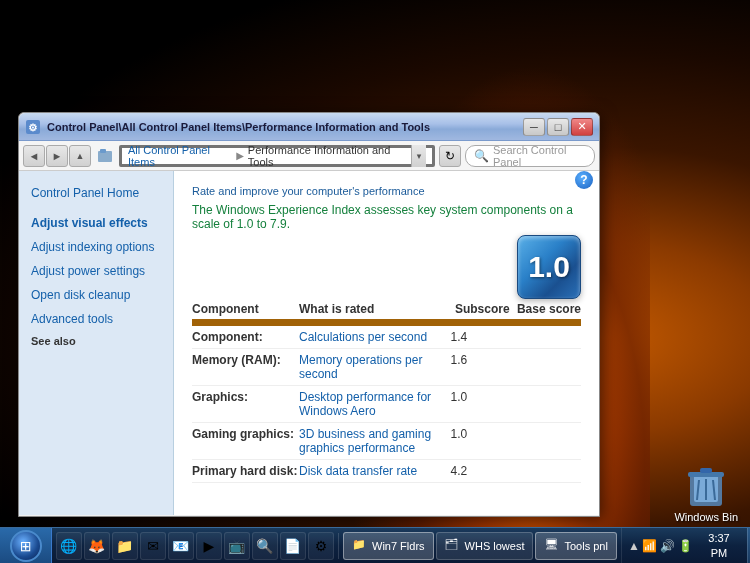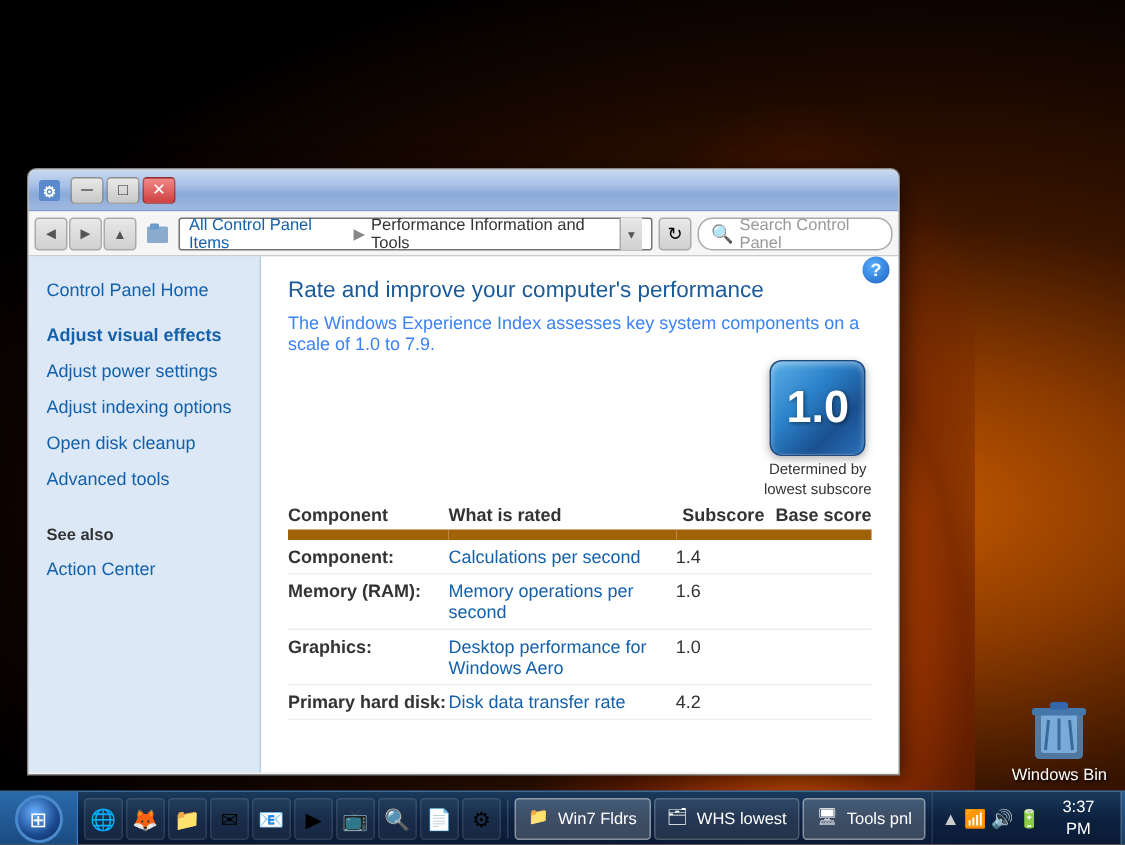--- a/index.html
+++ b/index.html
@@ -251,21 +251,21 @@
       align-items: center;
       justify-content: center;
       cursor: pointer;
       font-size: 11px;
       color: #555;
     }
     .address-path {
       flex: 1;
       height: 22px;
       background: #fff;
-      border: 1px solid #737373;
+      border: 3px solid #737373;
       border-radius: 2px;
       display: flex;
       align-items: center;
       padding: 0 6px;
       font-size: 11px;
       color: #333;
       gap: 4px;
     }
     .path-sep {
       color: #888;
@@ -334,43 +334,43 @@
     }
     .sidebar-item.home {
       color: #1460aa;
       font-size: 12px;
       margin-bottom: 6px;
     }
     .sidebar-section {
       margin-top: 6px;
     }
     .see-also {
-      margin-top: 20px;
+      margin-top: 4px;
       padding: 0 12px 4px;
       font-size: 11px;
       font-weight: bold;
       color: #333;
     }
 
     
     .main-panel {
       flex: 1;
       background: #fff;
       padding: 14px 18px;
       overflow-y: auto;
     }
     .main-title {
-      font-size: 15px;
+      font-size: 11px;
       color: #1a5a99;
       font-weight: 400;
       margin-bottom: 6px;
     }
     .main-subtitle {
       font-size: 12px;
-      color: #3b82f6;
+      color: #15803d;
       margin-bottom: 14px;
     }
 
     
     .score-table {
       width: 100%;
       border-collapse: collapse;
       margin-bottom: 14px;
     }
     .score-table th {
@@ -464,20 +464,21 @@
 
   <div class="window">
 
     <div class="title-bar">
       <div class="title-icon">
         <svg width="16" height="16" viewBox="0 0 16 16">
           <rect x="1" y="1" width="14" height="14" rx="2" fill="#5a8acc"></rect>
           <text x="8" y="12" text-anchor="middle" font-size="10" fill="#fff" font-weight="bold">⚙</text>
         </svg>
       </div>
+      <span class="title-text">Control Panel\All Control Panel Items\Performance Information and Tools</span>
       <div class="win-controls">
         <div class="win-btn minimize">─</div>
         <div class="win-btn maximize">□</div>
         <div class="win-btn close">✕</div>
       </div>
     </div>
 
     <div class="address-bar">
       <div class="nav-btns">
         <div class="nav-btn">◄</div>
@@ -504,36 +505,34 @@
     </div>
 
     <div class="help-btn">?</div>
 
     <div class="content">
 
       <div class="sidebar">
         <a class="sidebar-item home">Control Panel Home</a>
         <div class="sidebar-section">
           <a class="sidebar-item" style="color:#1460aa;font-weight:bold;">Adjust visual effects</a>
+          <a class="sidebar-item">Adjust indexing options</a>
           <a class="sidebar-item">Adjust power settings</a>
-          <a class="sidebar-item">Adjust indexing options</a>
           <a class="sidebar-item">Open disk cleanup</a>
           <a class="sidebar-item">Advanced tools</a>
         </div>
         <div class="see-also">See also</div>
-        <a class="sidebar-item">Action Center</a>
       </div>
 
       <div class="main-panel">
         <h2 class="main-title">Rate and improve your computer's performance</h2>
         <p class="main-subtitle">The Windows Experience Index assesses key system components on a scale of 1.0 to 7.9.</p>
 
         <div class="score-badge-wrapper">
           <div class="score-badge">1.0</div>
-          <div class="badge-label">Determined by<br>lowest subscore</div>
         </div>
 
         <table class="score-table">
           <thead>
             <tr>
               <th>Component</th>
               <th>What is rated</th>
               <th class="right">Subscore</th>
               <th class="right">Base score</th>
             </tr>
@@ -551,20 +550,26 @@
               <td class="subscore">1.6</td>
               <td class="basescore"></td>
             </tr>
             <tr>
               <td class="component">Graphics:</td>
               <td class="rated">Desktop performance for Windows Aero</td>
               <td class="subscore">1.0</td>
               <td class="basescore"></td>
             </tr>
             <tr>
+              <td class="component">Gaming graphics:</td>
+              <td class="rated">3D business and gaming graphics performance</td>
+              <td class="subscore">1.0</td>
+              <td class="basescore"></td>
+            </tr>
+            <tr>
               <td class="component">Primary hard disk:</td>
               <td class="rated">Disk data transfer rate</td>
               <td class="subscore">4.2</td>
               <td class="basescore"></td>
             </tr>
           </tbody>
         </table>
 
       </div>
     </div>

